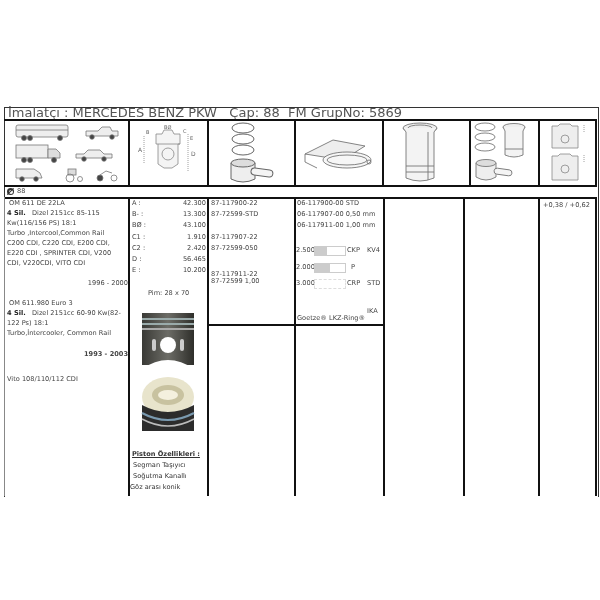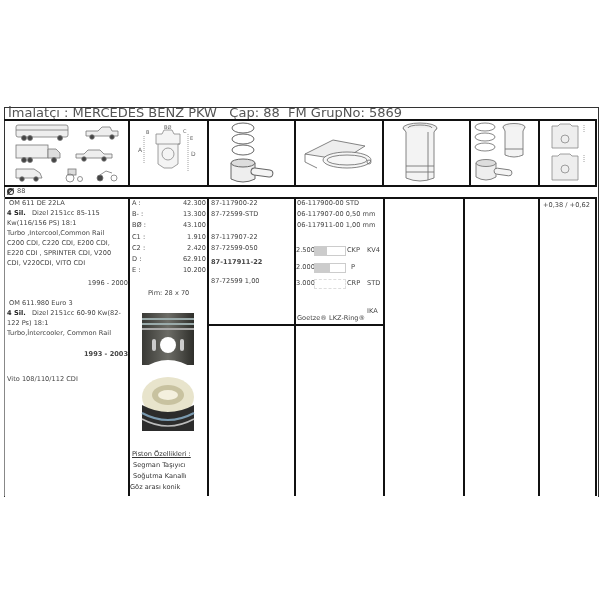--- a/index.html
+++ b/index.html
@@ -182,21 +182,21 @@
   <div class="txt r" style="left:160px;width:46px;top:199px;">42.300</div>
   <div class="txt" style="left:132px;top:210px;">B- :</div>
   <div class="txt r" style="left:160px;width:46px;top:210px;">13.300</div>
   <div class="txt" style="left:132px;top:221px;">BØ :</div>
   <div class="txt r" style="left:160px;width:46px;top:221px;">43.100</div>
   <div class="txt" style="left:132px;top:233px;">C1 :</div>
   <div class="txt r" style="left:160px;width:46px;top:233px;">1.910</div>
   <div class="txt" style="left:132px;top:244px;">C2 :</div>
   <div class="txt r" style="left:160px;width:46px;top:244px;">2.420</div>
   <div class="txt" style="left:132px;top:255px;">D :</div>
-  <div class="txt r" style="left:160px;width:46px;top:255px;">62.910</div>
+  <div class="txt r" style="left:160px;width:46px;top:255px;">56.465</div>
   <div class="txt" style="left:132px;top:266px;">E :</div>
   <div class="txt r" style="left:160px;width:46px;top:266px;">10.200</div>
 </div>
 <div class="txt" style="left:148px;top:289px;">Pim: 28 x 70</div>
 
 <svg style="left:140px;top:313px;" width="56" height="56" viewBox="0 0 56 56">
   <defs>
     <linearGradient id="pg1" x1="0" x2="1" y1="0" y2="0">
       <stop offset="0" stop-color="#3a3a36"></stop>
         <stop offset="0.5" stop-color="#6c6c66"></stop>
@@ -215,31 +215,31 @@
 <svg style="left:140px;top:375px;" width="56" height="58" viewBox="0 0 56 58">
   <rect x="0" y="0" width="56" height="58" fill="#fff"></rect>
   <ellipse cx="28" cy="22" rx="26" ry="20" fill="#e8e4cc"></ellipse>
   <ellipse cx="28" cy="20" rx="16" ry="10" fill="#c8c2a0"></ellipse>
   <ellipse cx="28" cy="20" rx="10" ry="5" fill="#f4f0de"></ellipse>
   <path d="M2 30 L2 56 L54 56 L54 30 Q28 44 2 30 Z" fill="#2c2c2c"></path>
   <path d="M2 38 Q28 52 54 38" stroke="#7a9ab0" stroke-width="2" fill="none"></path>
   <path d="M2 44 Q28 58 54 44" stroke="#bbb" stroke-width="1.5" fill="none"></path>
 </svg>
 
-<div class="txt u" style="left:132px;top:450px;color:#333;">Piston Özellikleri :</div>
+<div class="txt u" style="left:132px;top:450px;color:#333;font-weight:bold;">Piston Özellikleri :</div>
 <div class="txt" style="left:133px;top:461px;color:#333;">Segman Taşıyıcı</div>
 <div class="txt" style="left:133px;top:472px;color:#333;">Soğutma Kanallı</div>
 <div class="txt" style="left:130px;top:483px;color:#333;">Göz arası konik</div>
 
 <div>
   <div class="txt" style="left:211px;top:199px;">87-117900-22</div>
   <div class="txt" style="left:211px;top:210px;">87-72599-STD</div>
   <div class="txt" style="left:211px;top:233px;">87-117907-22</div>
   <div class="txt" style="left:211px;top:244px;">87-72599-050</div>
-  <div class="txt" style="left:211px;top:258px;font-weight:bold;">87-117911-22</div>
+  <div class="txt" style="left:211px;top:270px;">87-117911-22</div>
   <div class="txt" style="left:211px;top:277px;">87-72599 1,00</div>
 </div>
 
 <div>
   <div class="txt" style="left:297px;top:199px;">06-117900-00 STD</div>
   <div class="txt" style="left:297px;top:210px;">06-117907-00 0,50 mm</div>
   <div class="txt" style="left:297px;top:221px;">06-117911-00 1,00 mm</div>
 </div>
 
 <div>

